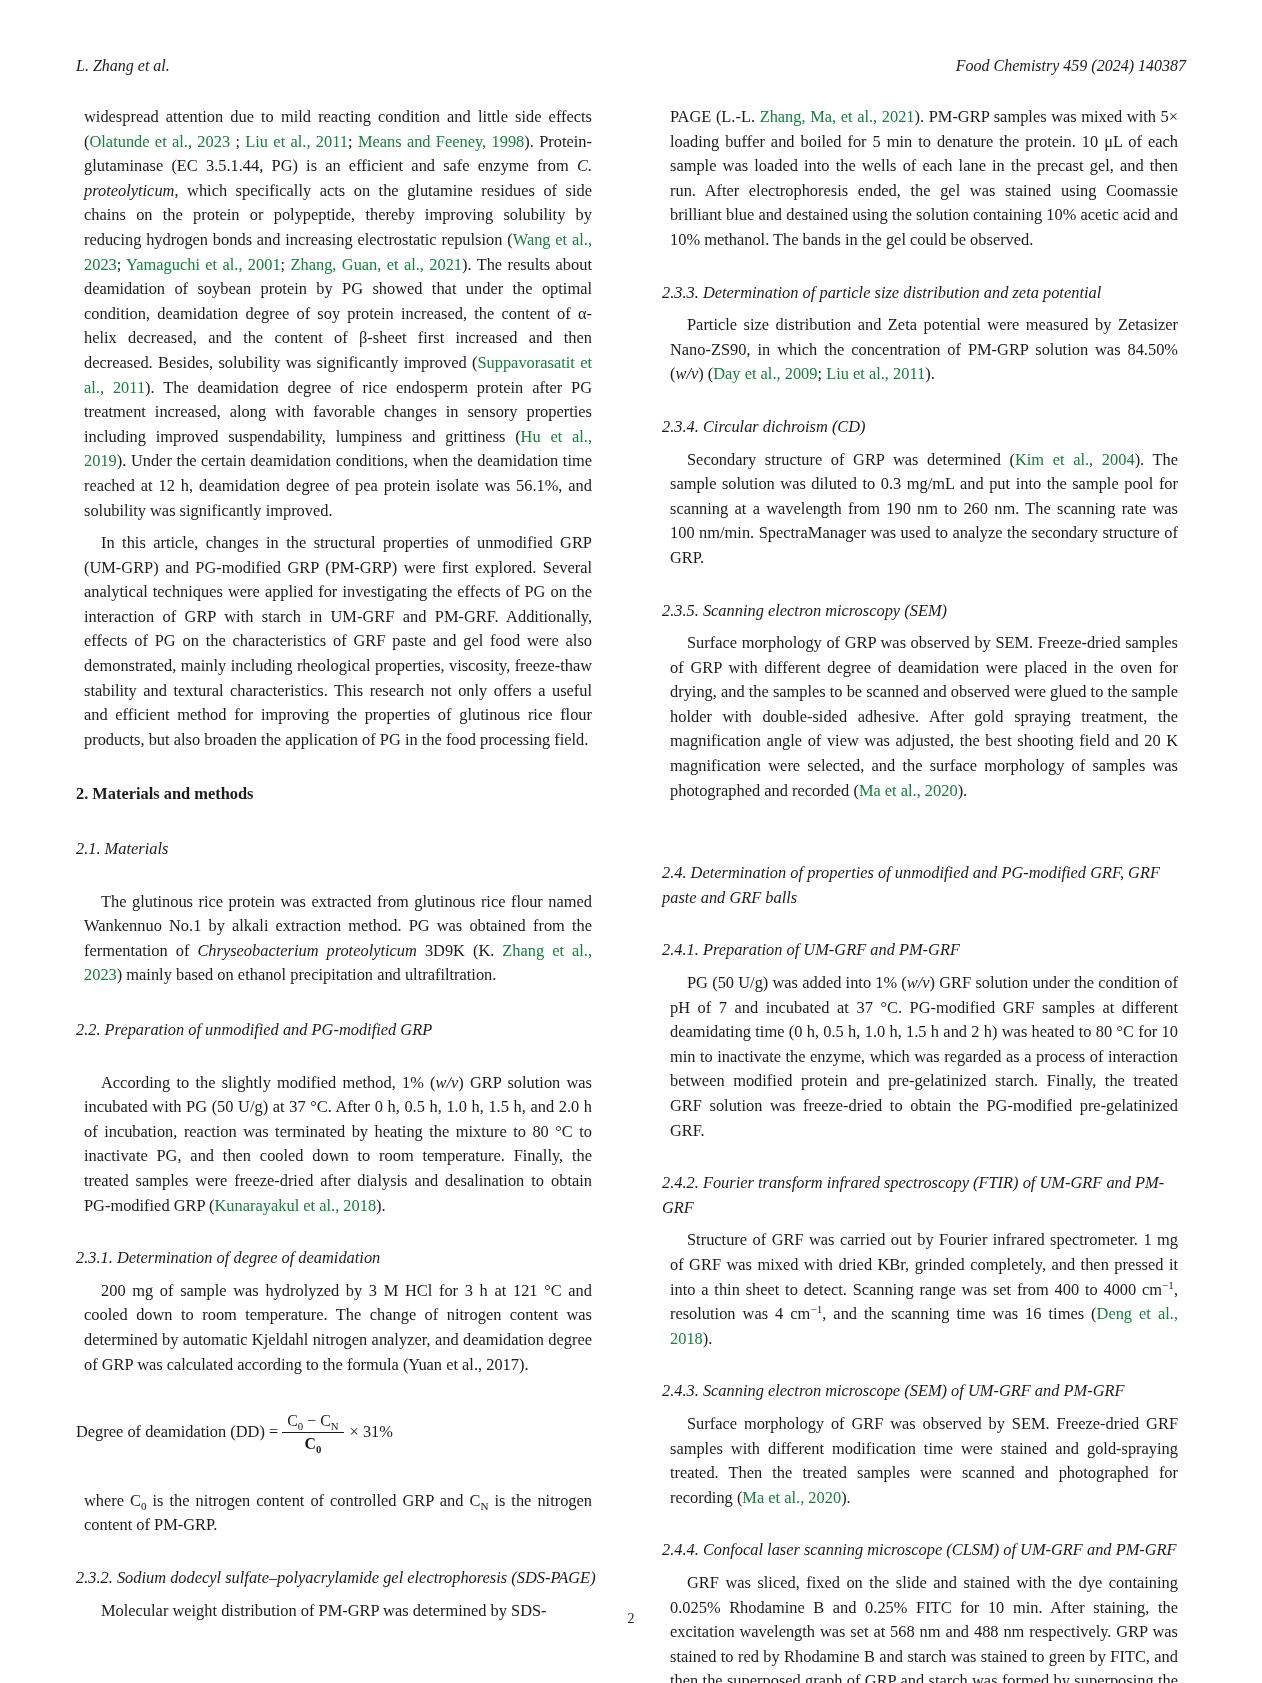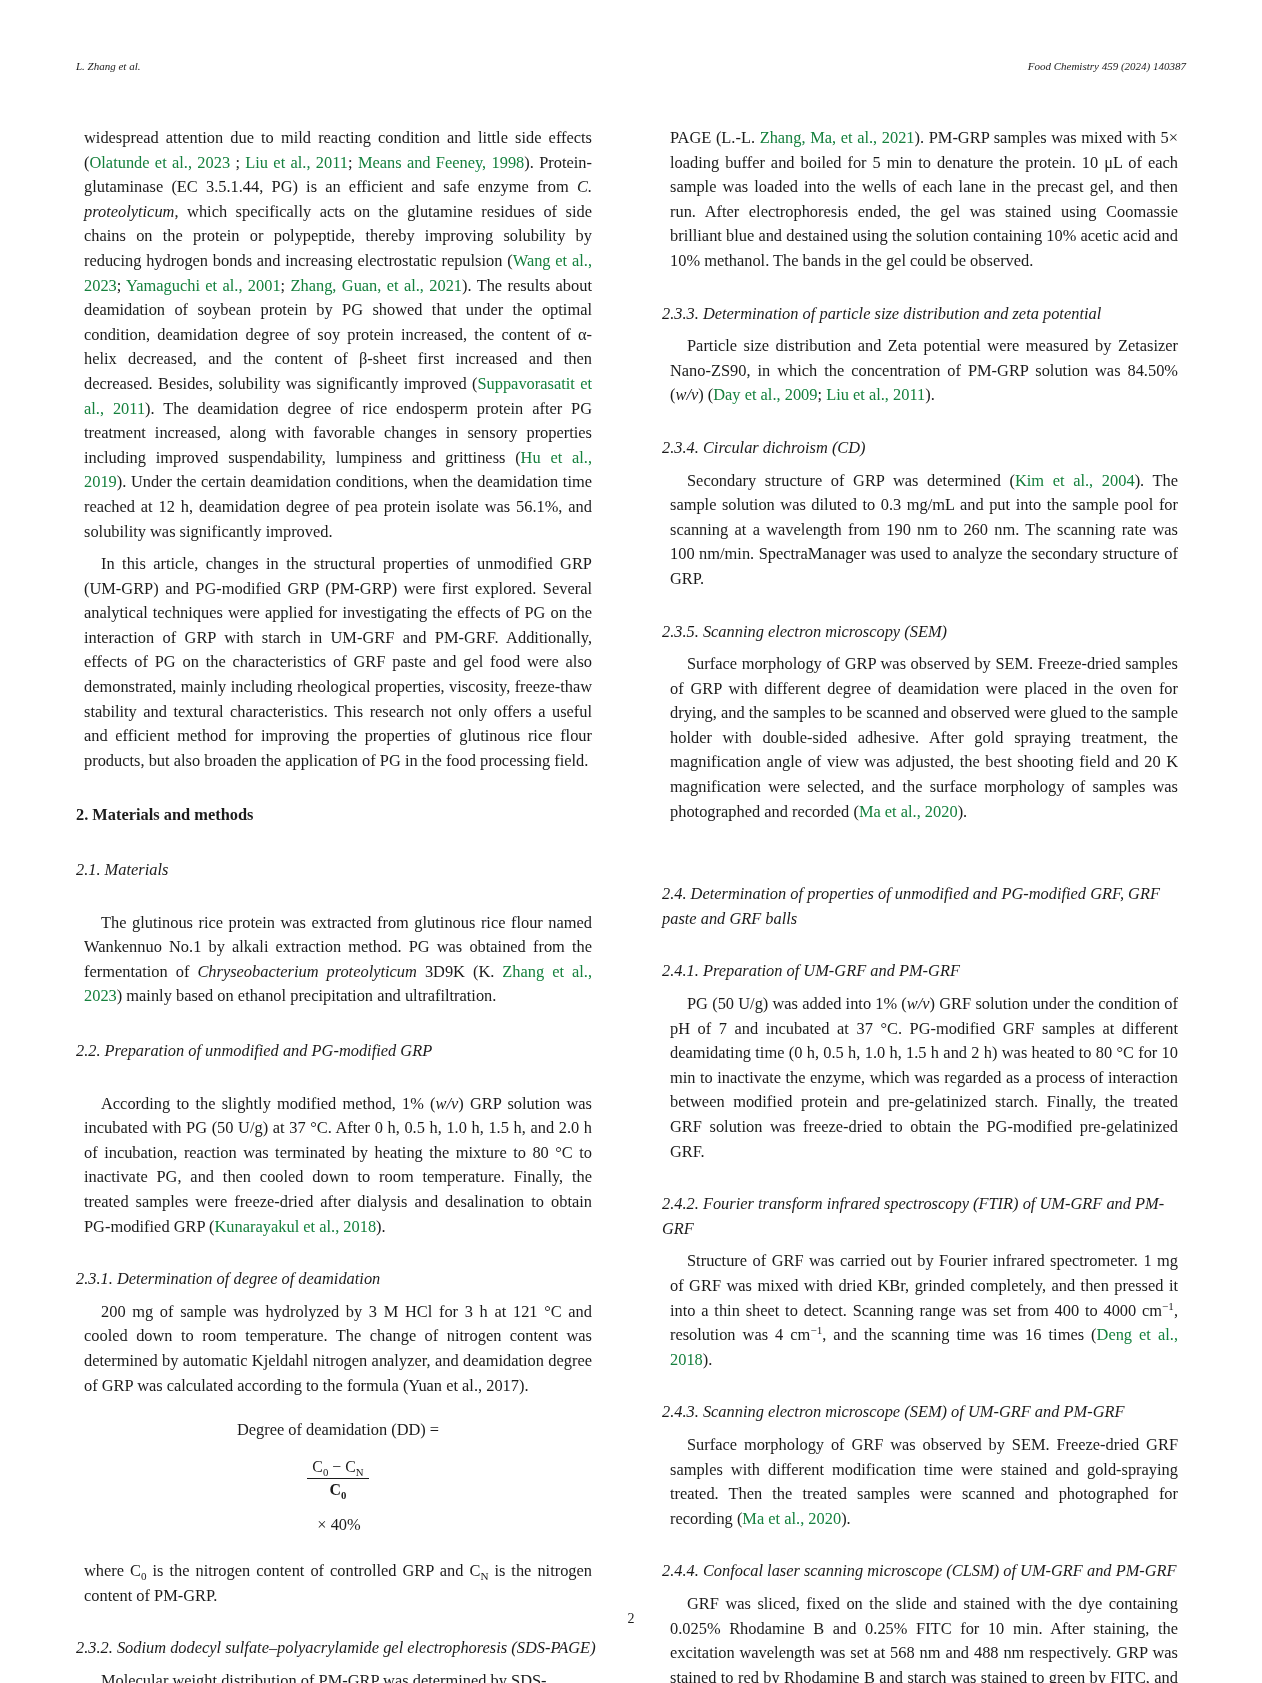--- a/index.html
+++ b/index.html
@@ -5,39 +5,39 @@
   * { margin:0; padding:0; box-sizing:border-box; }
   html,body { background:#ffffff; }
   .page {
     width:1262px; height:1683px; margin:0 auto; position:relative;
     background:#ffffff; color:#1b1b1b; overflow:hidden;
     font-family:"Liberation Serif","DejaVu Serif",serif;
     padding:58px 76px 0;
   }
   .running-head {
     display:flex; justify-content:space-between; align-items:flex-start;
-    font-style:italic; font-size:11px; line-height:16px; margin-bottom:44px;
+    font-style:italic; font-size:16px; line-height:16px; margin-bottom:23px;
   }
   .columns { display:flex; justify-content:space-between; }
   .col {
     width:524px; font-size:16.4px; line-height:24.6px;
     text-align:justify;
   }
   .col p { margin:8px; }
   p.indent { text-indent:17px; }
   p.noindent { text-indent:0; }
   .hd { text-align:left; }
   .hd.h2 { font-weight:bold; margin:30px 0 28px; }
   .hd.h3 { font-style:italic; margin:30px 0 28px; }
   .hd.h4 { font-style:italic; margin:28px 0 0; }
   .hd .hnum { margin-right:4px; }
   a.cite { color:#15803d; text-decoration:none; cursor:pointer; }
   sub { font-size:68%; line-height:0; }
   sup { font-size:68%; line-height:0; }
-  .formula { display:flex; align-items:center; margin:20px 0 21px; text-align:left;flex-direction:column; }
+  .formula { display:flex; align-items:center; margin:20px 0 21px; text-align:left; }
   .frac { display:inline-flex; flex-direction:column; align-items:center; margin:15px 4px; line-height:1.12; font-size:0.97em; }
   .frac .num { padding:0 5px 2px; border-bottom:1.3px solid #1b1b1b; }
   .frac .den { padding-top:2px;font-weight:bold; }
   .f-rhs { margin-left:2px; }
   .page-footer {
     position:absolute; bottom:56px; left:0; right:0;
     text-align:center; font-size:14px;
   }
   .extra-gap { margin-top:58px !important; }
 </style>
@@ -60,21 +60,21 @@
         <div class="hd h3"><span class="hnum">2.2.</span><span class="htext">Preparation of unmodified and PG-modified GRP</span></div>
         <p class="indent"><span>According to the slightly modified method, 1% (</span><i>w/v</i><span>) GRP solution was incubated with PG (50 U/g) at 37 °C. After 0 h, 0.5 h, 1.0 h, 1.5 h, and 2.0 h of incubation, reaction was terminated by heating the mixture to 80 °C to inactivate PG, and then cooled down to room temperature. Finally, the treated samples were freeze-dried after dialysis and desalination to obtain PG-modified GRP (</span><a class="cite">Kunarayakul et al., 2018</a><span>).</span></p>
         <div class="hd h4"><span class="hnum">2.3.1.</span><span class="htext">Determination of degree of deamidation</span></div>
         <p class="indent"><span>200 mg of sample was hydrolyzed by 3 M HCl for 3 h at 121 °C and cooled down to room temperature. The change of nitrogen content was determined by automatic Kjeldahl nitrogen analyzer, and deamidation degree of GRP was calculated according to the formula (Yuan et al., 2017).</span></p>
         <div class="formula">
           <span class="f-lhs">Degree of deamidation (DD) = </span>
           <span class="frac">
             <span class="num"><span>C</span><sub>0</sub><span> − C</span><sub>N</sub></span>
             <span class="den"><span>C</span><sub>0</sub></span>
           </span>
-          <span class="f-rhs"><span>× 40%</span></span>
+          <span class="f-rhs"><span>× 31%</span></span>
         </div>
         <p class="noindent"><span>where C</span><sub>0</sub><span> is the nitrogen content of controlled GRP and C</span><sub>N</sub><span> is the nitrogen content of PM-GRP.</span></p>
         <div class="hd h4"><span class="hnum">2.3.2.</span><span class="htext">Sodium dodecyl sulfate–polyacrylamide gel electrophoresis (SDS-PAGE)</span></div>
         <p class="indent"><span>Molecular weight distribution of PM-GRP was determined by SDS-</span></p>
       </div>
     <div class="col" id="col-right">
         <p class="noindent"><span>PAGE (L.-L. </span><a class="cite">Zhang, Ma, et al., 2021</a><span>). PM-GRP samples was mixed with 5× loading buffer and boiled for 5 min to denature the protein. 10 μL of each sample was loaded into the wells of each lane in the precast gel, and then run. After electrophoresis ended, the gel was stained using Coomassie brilliant blue and destained using the solution containing 10% acetic acid and 10% methanol. The bands in the gel could be observed.</span></p>
         <div class="hd h4"><span class="hnum">2.3.3.</span><span class="htext">Determination of particle size distribution and zeta potential</span></div>
         <p class="indent"><span>Particle size distribution and Zeta potential were measured by Zetasizer Nano-ZS90, in which the concentration of PM-GRP solution was 84.50% (</span><i>w/v</i><span>) (</span><a class="cite">Day et al., 2009</a><span>; </span><a class="cite">Liu et al., 2011</a><span>).</span></p>
         <div class="hd h4"><span class="hnum">2.3.4.</span><span class="htext">Circular dichroism (CD)</span></div>

